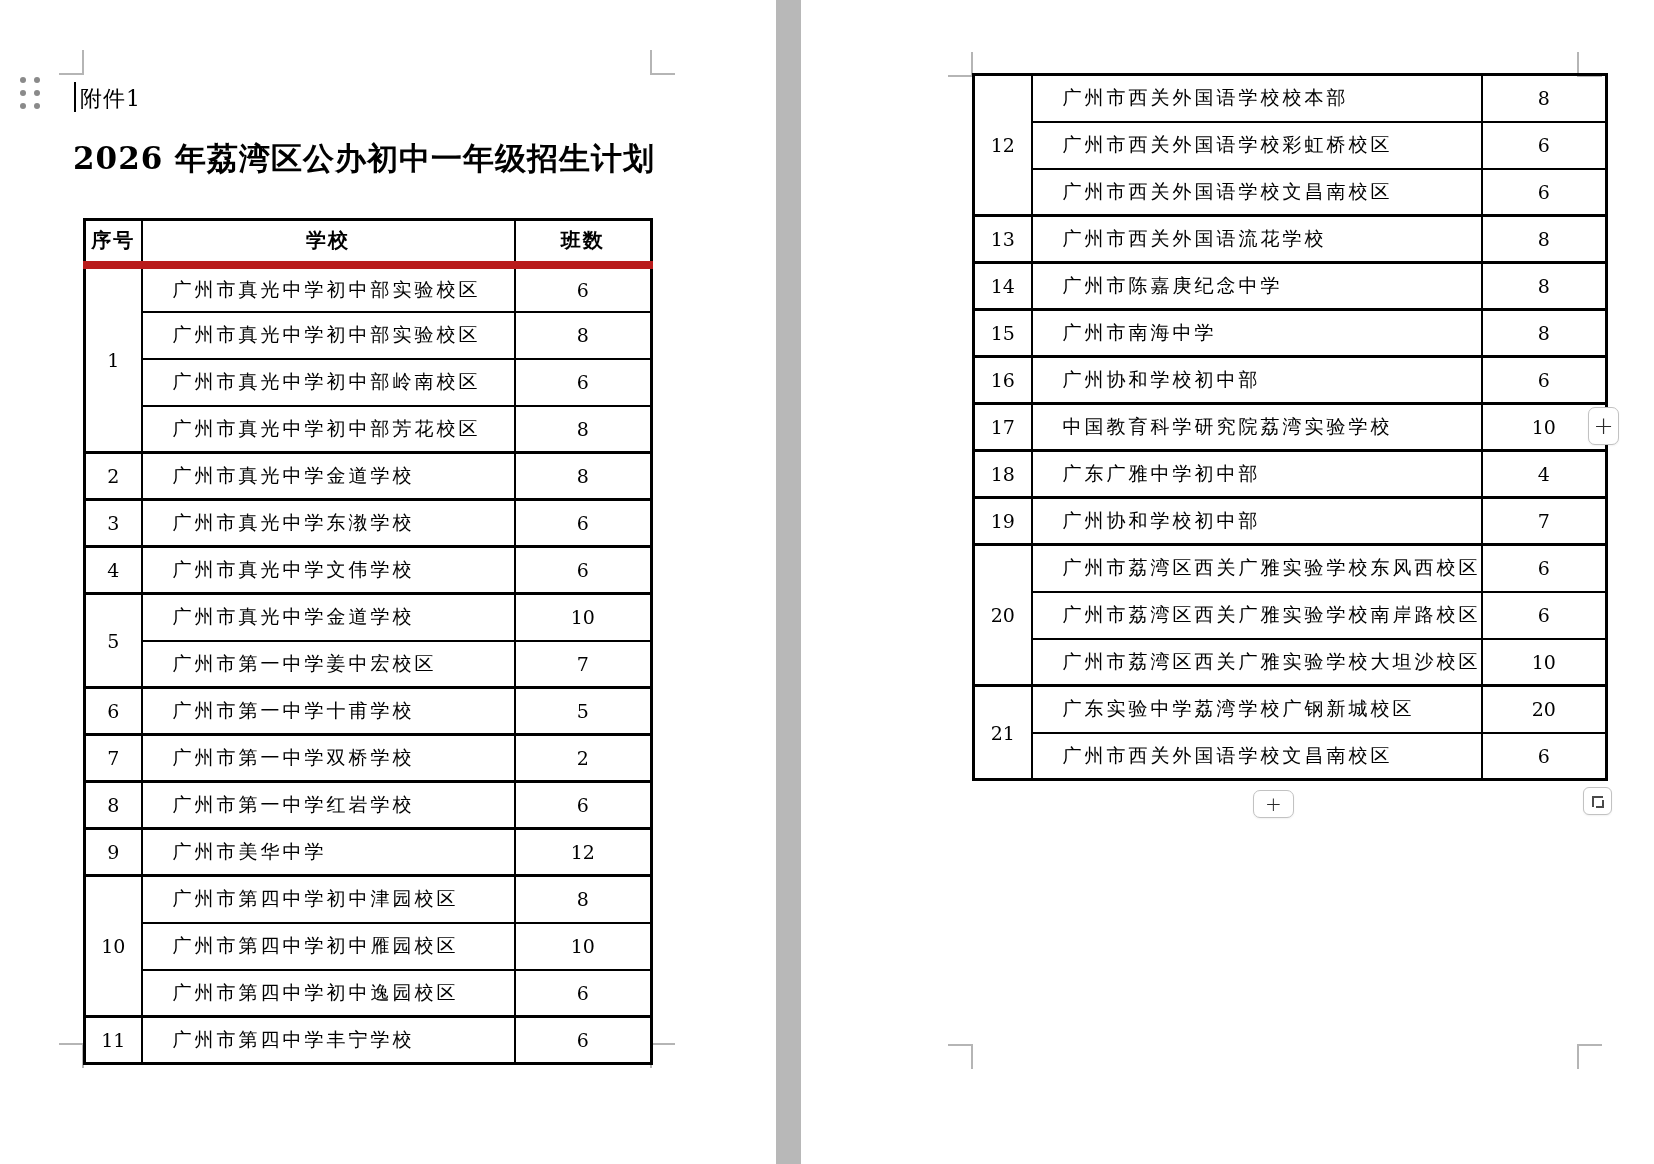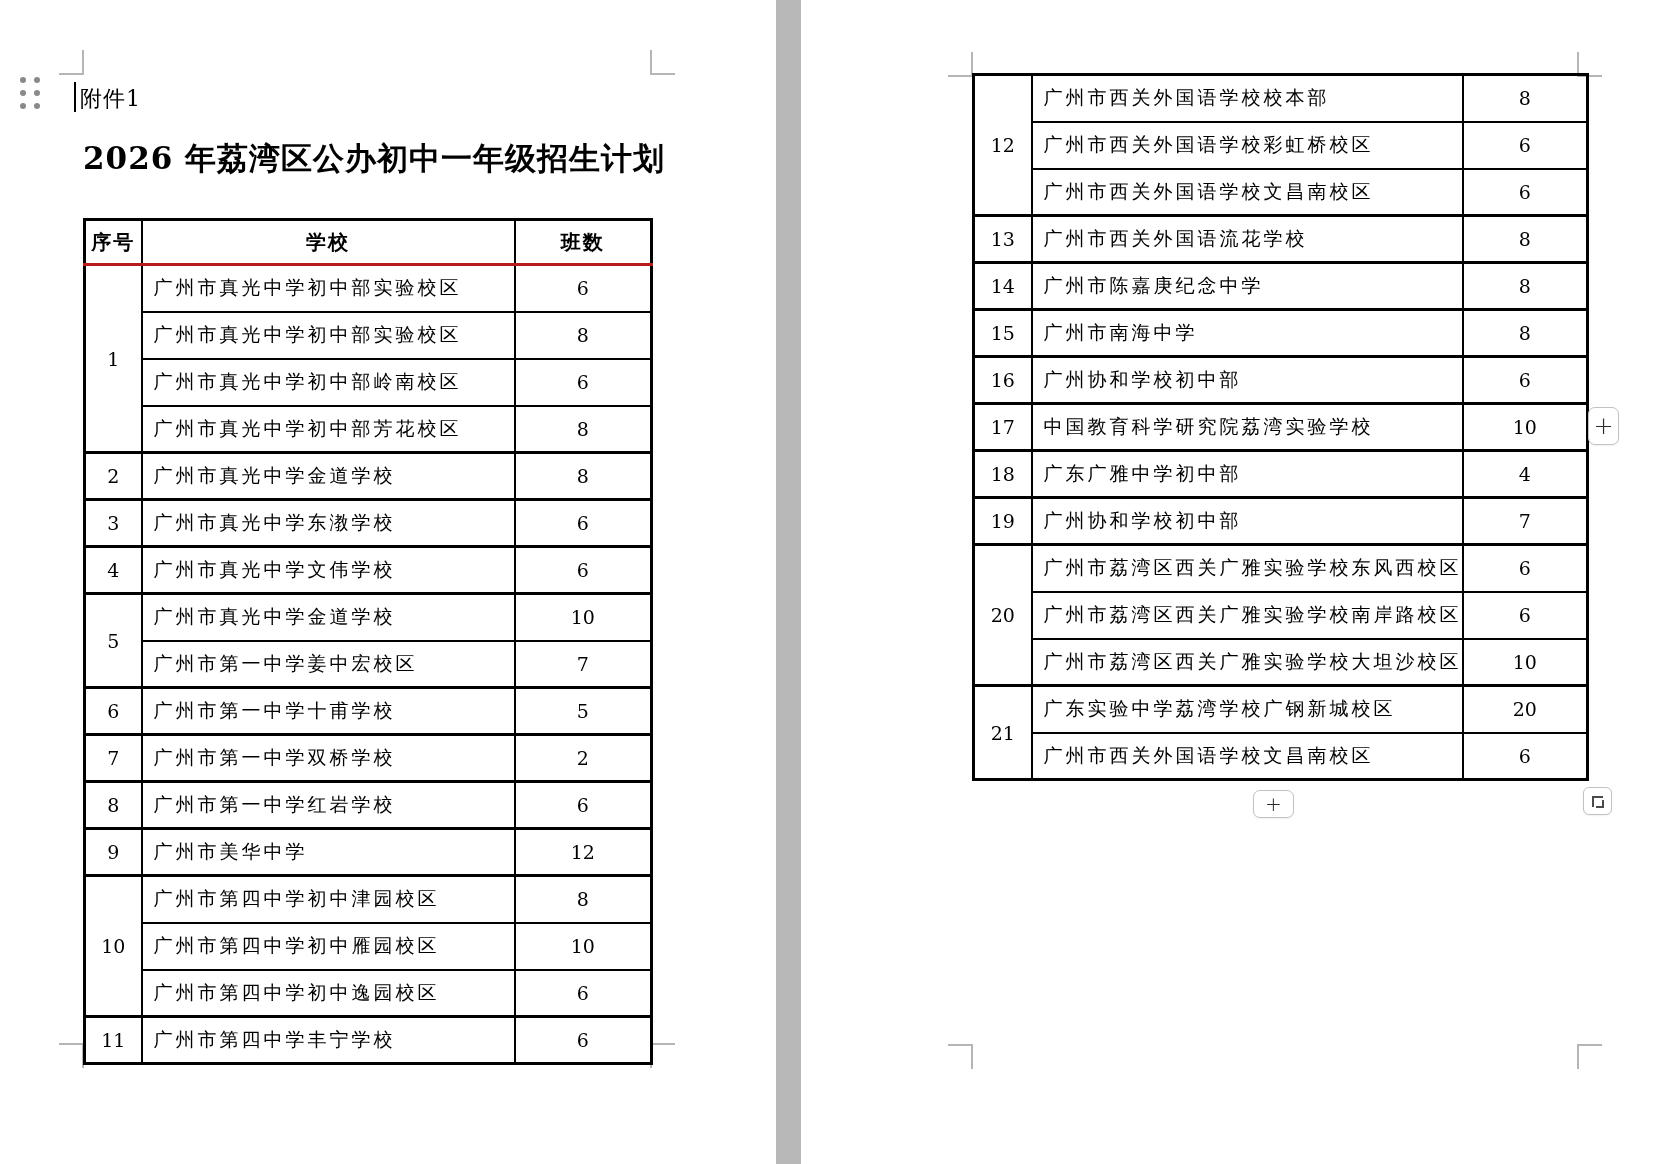--- a/index.html
+++ b/index.html
@@ -22,36 +22,36 @@
   .cm-br{border-left-width:2px;border-top-width:2px;}
 
   
   .drag-dots{position:absolute;left:20px;top:77px;display:grid;
     grid-template-columns:6px 6px;grid-column-gap:8px;grid-row-gap:7px;}
   .drag-dots i{width:6px;height:6px;border-radius:50%;background:#8a8a8a;display:block;}
 
   .text-cursor{position:absolute;left:74px;top:82px;width:2px;height:30px;background:#000;}
 
   .attach{position:absolute;left:80px;top:84px;font-size:22px;letter-spacing:1px;}
-  .doc-title{position:absolute;left:83px;top:138px;width:567px;text-align:center;
+  .doc-title{position:absolute;left:73px;top:138px;width:567px;text-align:center;
     font-size:31px;font-weight:bold;letter-spacing:1px;white-space:nowrap;}
 
   
   table.doc-table{border-collapse:collapse;table-layout:fixed;position:absolute;
     border:3px solid #000;}
   .tbl-1{left:83px;top:218px;}
   .tbl-2{left:171px;top:73px;}
   .doc-table th,.doc-table td{border:2px solid #000;padding:0;overflow:hidden;}
   .doc-table thead tr{height:45px;}
   .doc-table tbody tr{height:47px;}
   .doc-table th{font-size:20px;font-weight:bold;text-align:center;letter-spacing:2px;}
-  .doc-table thead th{border-bottom:3px solid #b91c1c;}
+  .doc-table thead th{border-bottom:8px solid #b91c1c;}
   tr.group-start > td{border-top:3px solid #000;}
   td.c-index{text-align:center;font-size:19px;}
-  td.c-school{text-align:left;padding-left:11px;font-size:19px;letter-spacing:3px;
+  td.c-school{text-align:left;padding-left:30px;font-size:19px;letter-spacing:3px;
     white-space:nowrap;margin-top:43px;}
   td.c-classes{text-align:center;font-size:19px;}
 
   
   .float-btn{position:absolute;background:#fff;border:1px solid #c2c2c2;border-radius:7px;
     display:flex;align-items:center;justify-content:center;
     font-family:"DejaVu Sans","Liberation Sans",sans-serif;color:#2b2b2b;
     box-shadow:0 1px 2px rgba(0,0,0,0.06);box-sizing:border-box;cursor:pointer;}
   .add-col-btn{left:787px;top:407px;width:31px;height:38px;font-size:24px;font-weight:200;}
   .add-row-btn{left:452px;top:790px;width:41px;height:28px;font-size:20px;font-weight:200;}

